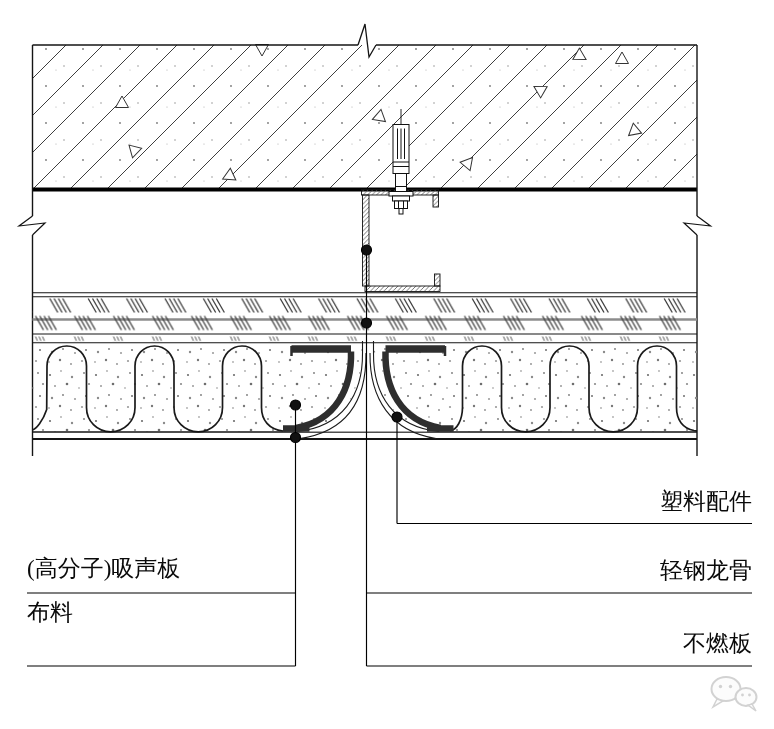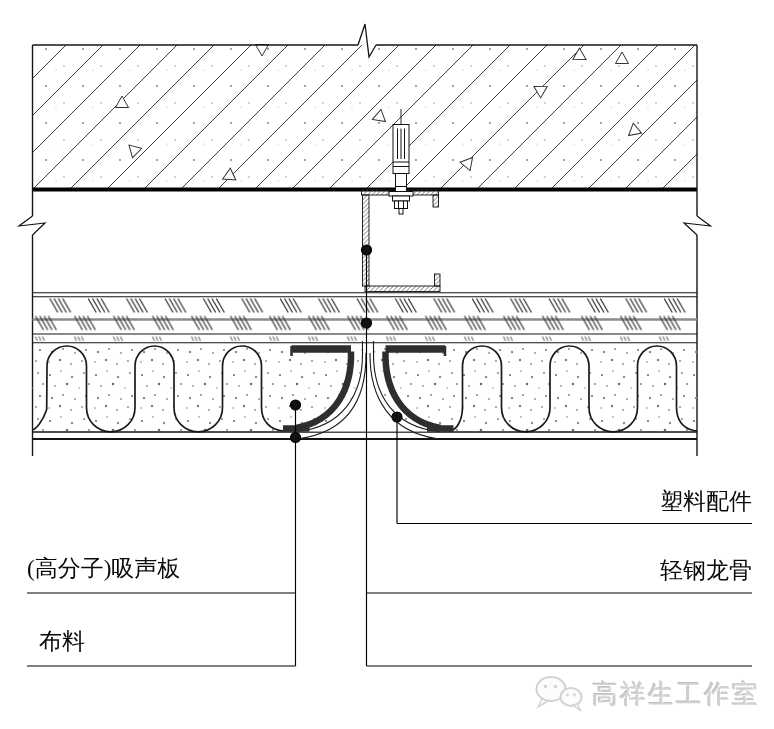--- a/index.html
+++ b/index.html
@@ -204,38 +204,38 @@
     <circle cx="366.5" cy="323" r="5"></circle>
 
     <line x1="397" y1="417" x2="397" y2="523.5"></line>
     <line x1="397" y1="523.5" x2="752" y2="523.5"></line>
     <circle cx="397" cy="417" r="5"></circle>
   </g>
 </svg>
 
 <div class="callout" style="left:27px;top:551px;text-align:center;">(高分子)吸声板</div>
 
-<div class="callout" style="left:27px;top:624px;margin-left:12px;">布料</div>
+<div class="callout" style="left:27px;top:595px;">布料</div>
 
 <div class="callout right" style="right:22px;top:484px;">塑料配件</div>
 
 <div class="callout right" style="right:22px;top:553px;">轻钢龙骨</div>
 
+<div class="callout right" style="right:22px;top:626px;">不燃板</div>
 
 <div class="watermark">
   <svg width="52" height="40" viewBox="0 0 52 40">
     <g fill="#fcfcfc" stroke="#d2d2d2" stroke-width="2">
       <ellipse cx="18" cy="15" rx="14.5" ry="12"></ellipse>
       <path d="M9,25 L5,33 L15,27 Z" stroke-width="1.5"></path>
       <ellipse cx="38" cy="23" rx="10.5" ry="9"></ellipse>
       <path d="M44,30 L48,37 L40,31 Z" stroke-width="1.5"></path>
     </g>
     <g fill="#d2d2d2">
       <circle cx="12.5" cy="12.5" r="1.7"></circle>
       <circle cx="22.5" cy="12.5" r="1.7"></circle>
       <circle cx="34.5" cy="21" r="1.4"></circle>
       <circle cx="41.5" cy="21" r="1.4"></circle>
     </g>
   </svg>
-  <span class="wm-text">高祥生工作室</span>
 </div>
 
 </div>
 
 </body></html>

